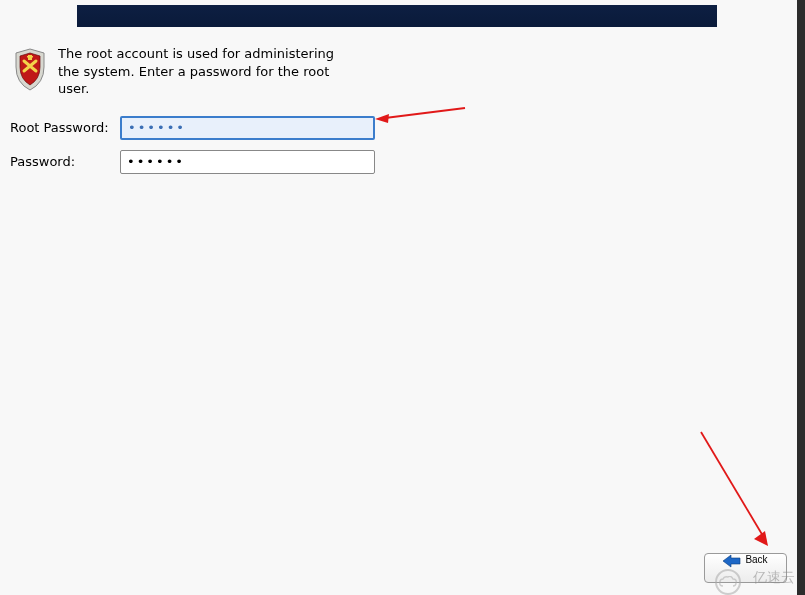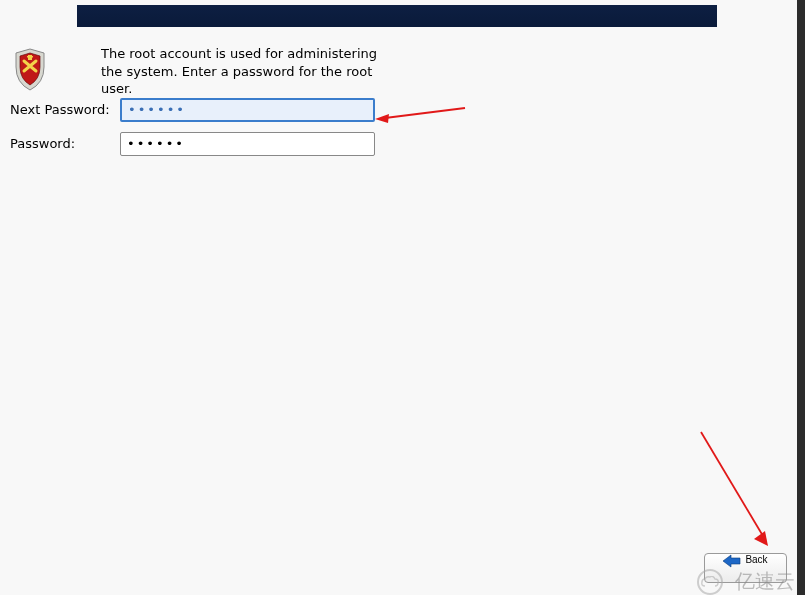--- a/index.html
+++ b/index.html
@@ -33,21 +33,21 @@
       background: linear-gradient(to bottom, #0d1f42 0%, #0a1a3a 100%);
     }
     .content {
       position: absolute;
       top: 45px;
       left: 10px;
     }
     .intro-row {
       display: flex;
       align-items: flex-start;
-      gap: 43px;
+      margin-bottom: 18px;
     }
     .shield-icon-wrap {
       width: 40px;
       height: 45px;
       margin-right: 8px;
       margin-top: 2px;
       position: relative;
     }
     .intro-text {
       width: 290px;
@@ -108,23 +108,23 @@
     .nav-btn .arrow-right {
       margin-left: 0;
       margin-right: 4px;
     }
     .watermark {
       position: absolute;
       bottom: 0;
       right: 10px;
       opacity: 0.55;
       display: flex;
-      align-items: flex-end;
+      align-items: flex-start;
       gap: 12px;
-      font-size: 20px;
+      font-size: 14px;
       color: #888;
     }
     .watermark-circle {
       width: 26px;
       height: 26px;
       border: 2px solid #aaa;
       border-radius: 50%;
       display: flex;
       align-items: center;
       justify-content: center;
@@ -162,21 +162,21 @@
         <path d="M20 6 L30 9 L30 20 Q30 32 20 38 Q10 32 10 20 L10 9 Z" fill="#c01818" stroke="#6a0b0b" stroke-width="0.7"></path>
         <path d="M14 24 L26 14 M14 14 L26 24" stroke="#f3d24a" stroke-width="3" stroke-linecap="round"></path>
         <rect x="18" y="8" width="4" height="5" fill="#f3d24a"></rect>
         <rect x="17" y="9" width="6" height="1.5" fill="#f3d24a"></rect>
       </svg>
     </div>
     <div class="intro-text">The root account is used for administering the system.  Enter a password for the root user.</div>
   </div>
 
   <div class="form-row">
-    <div class="form-label">Next Password:</div>
+    <div class="form-label">Root Password:</div>
     <input type="text" class="pw-input focused" value="••••••" style="">
   </div>
 
   <div class="form-row">
     <div class="form-label">Password:</div>
     <input type="text" class="pw-input" value="••••••" style="">
   </div>
 </div>
 
 <svg class="arrow-anno-1" viewBox="0 0 92 24">

